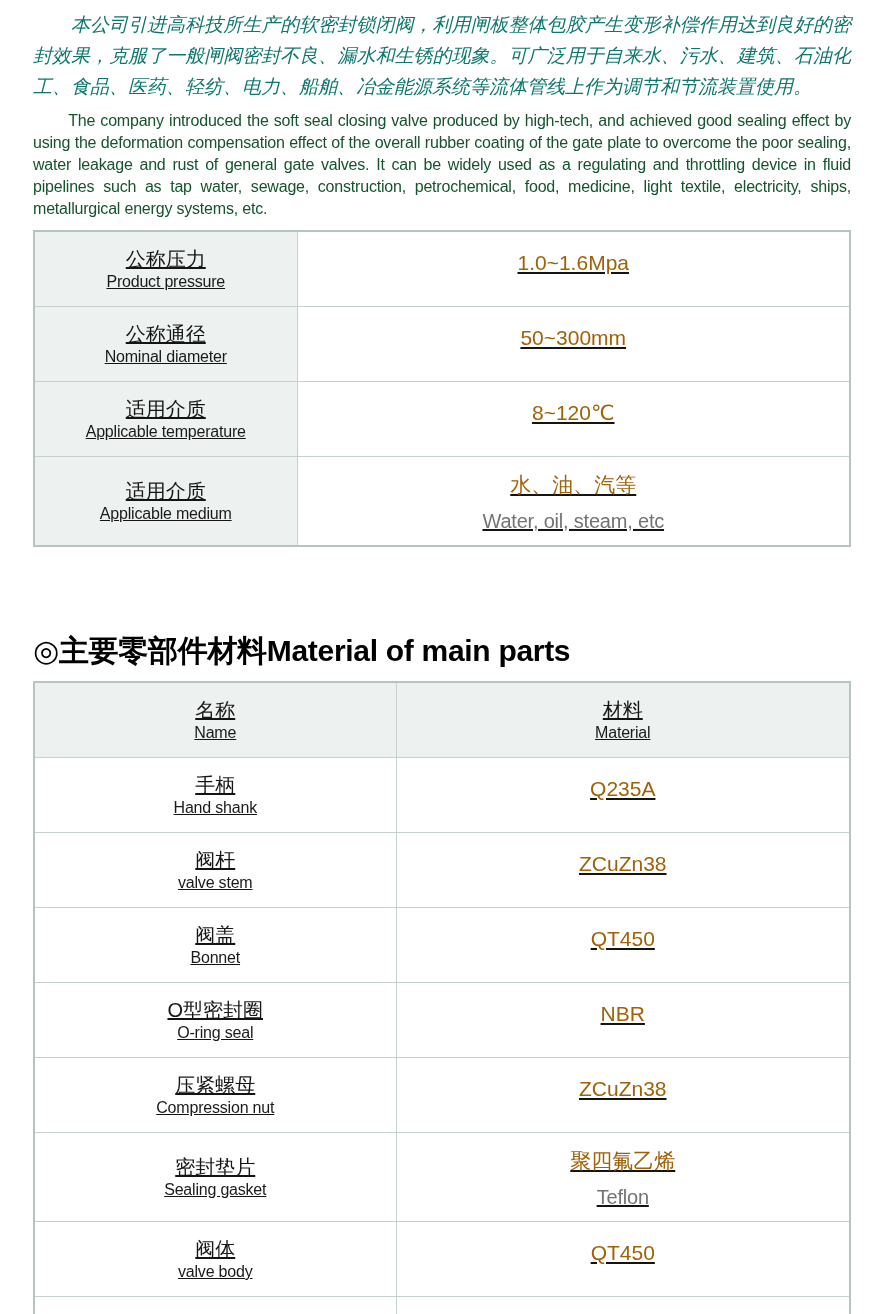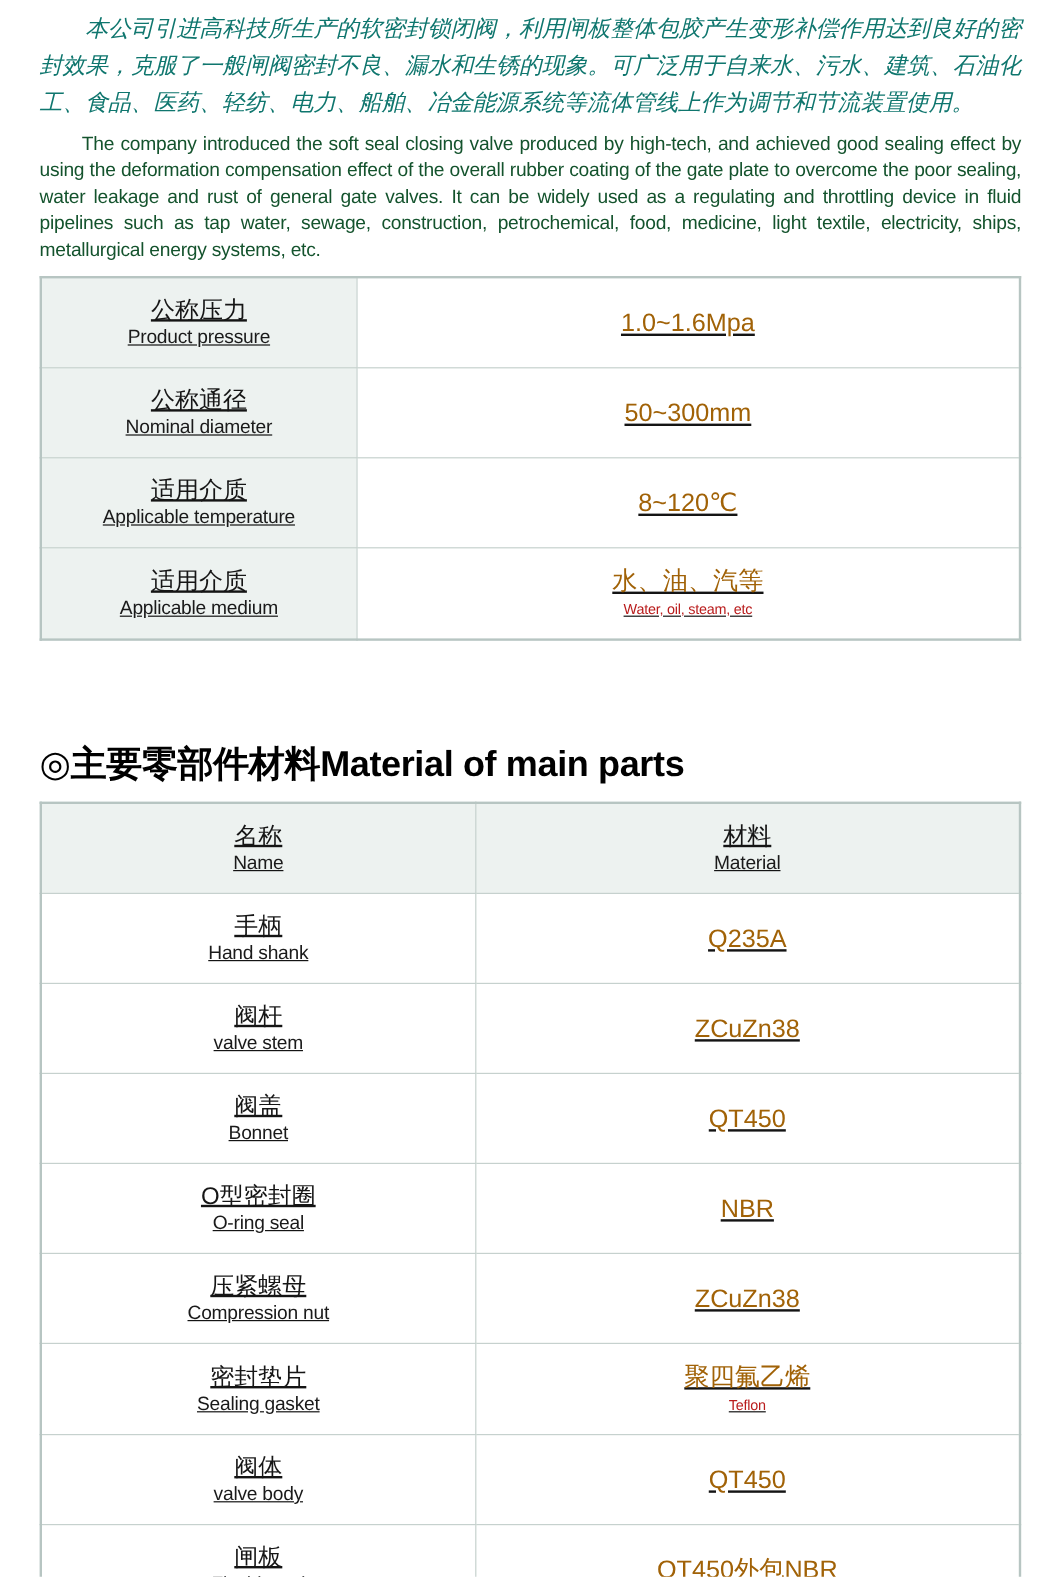--- a/index.html
+++ b/index.html
@@ -53,21 +53,21 @@
     text-decoration:underline;
   }
   .perf-table td{height:57px;}
   .mat-table td{height:53px;}
   .perf-table .col-label{width:263px;}
   .mat-table .col-name{width:362px;}
   .tint{background:var(--cell-tint);}
   .cell-zh{display:block;font-size:20px;line-height:26px;color:#161616;}
   .cell-en{display:block;font-size:16px;line-height:20px;letter-spacing:-0.2px;color:#1a1a1a;}
   .cell-value{display:block;font-size:21px;line-height:27px;color:#a16207;}
-  .cell-sub{display:block;font-size:12px;line-height:20px;letter-spacing:-0.2px;color:#b91c1c;}
+  .cell-sub{display:block;font-size:20px;line-height:20px;letter-spacing:-0.2px;color:#737373;margin-top:13px;}
 </style>
 </head>
 <body>
 
 <div class="page">
 
   <p class="para-zh">本公司引进高科技所生产的软密封锁闭阀，利用闸板整体包胶产生变形补偿作用达到良好的密封效果，克服了一般闸阀密封不良、漏水和生锈的现象。可广泛用于自来水、污水、建筑、石油化工、食品、医药、轻纺、电力、船舶、冶金能源系统等流体管线上作为调节和节流装置使用。</p>
   <p class="para-en">The company introduced the soft seal closing valve produced by high-tech, and achieved good sealing effect by using the deformation compensation effect of the overall rubber coating of the gate plate to overcome the poor sealing, water leakage and rust of general gate valves. It can be widely used as a regulating and throttling device in fluid pipelines such as tap water, sewage, construction, petrochemical, food, medicine, light textile, electricity, ships, metallurgical energy systems, etc.</p>
 
 

